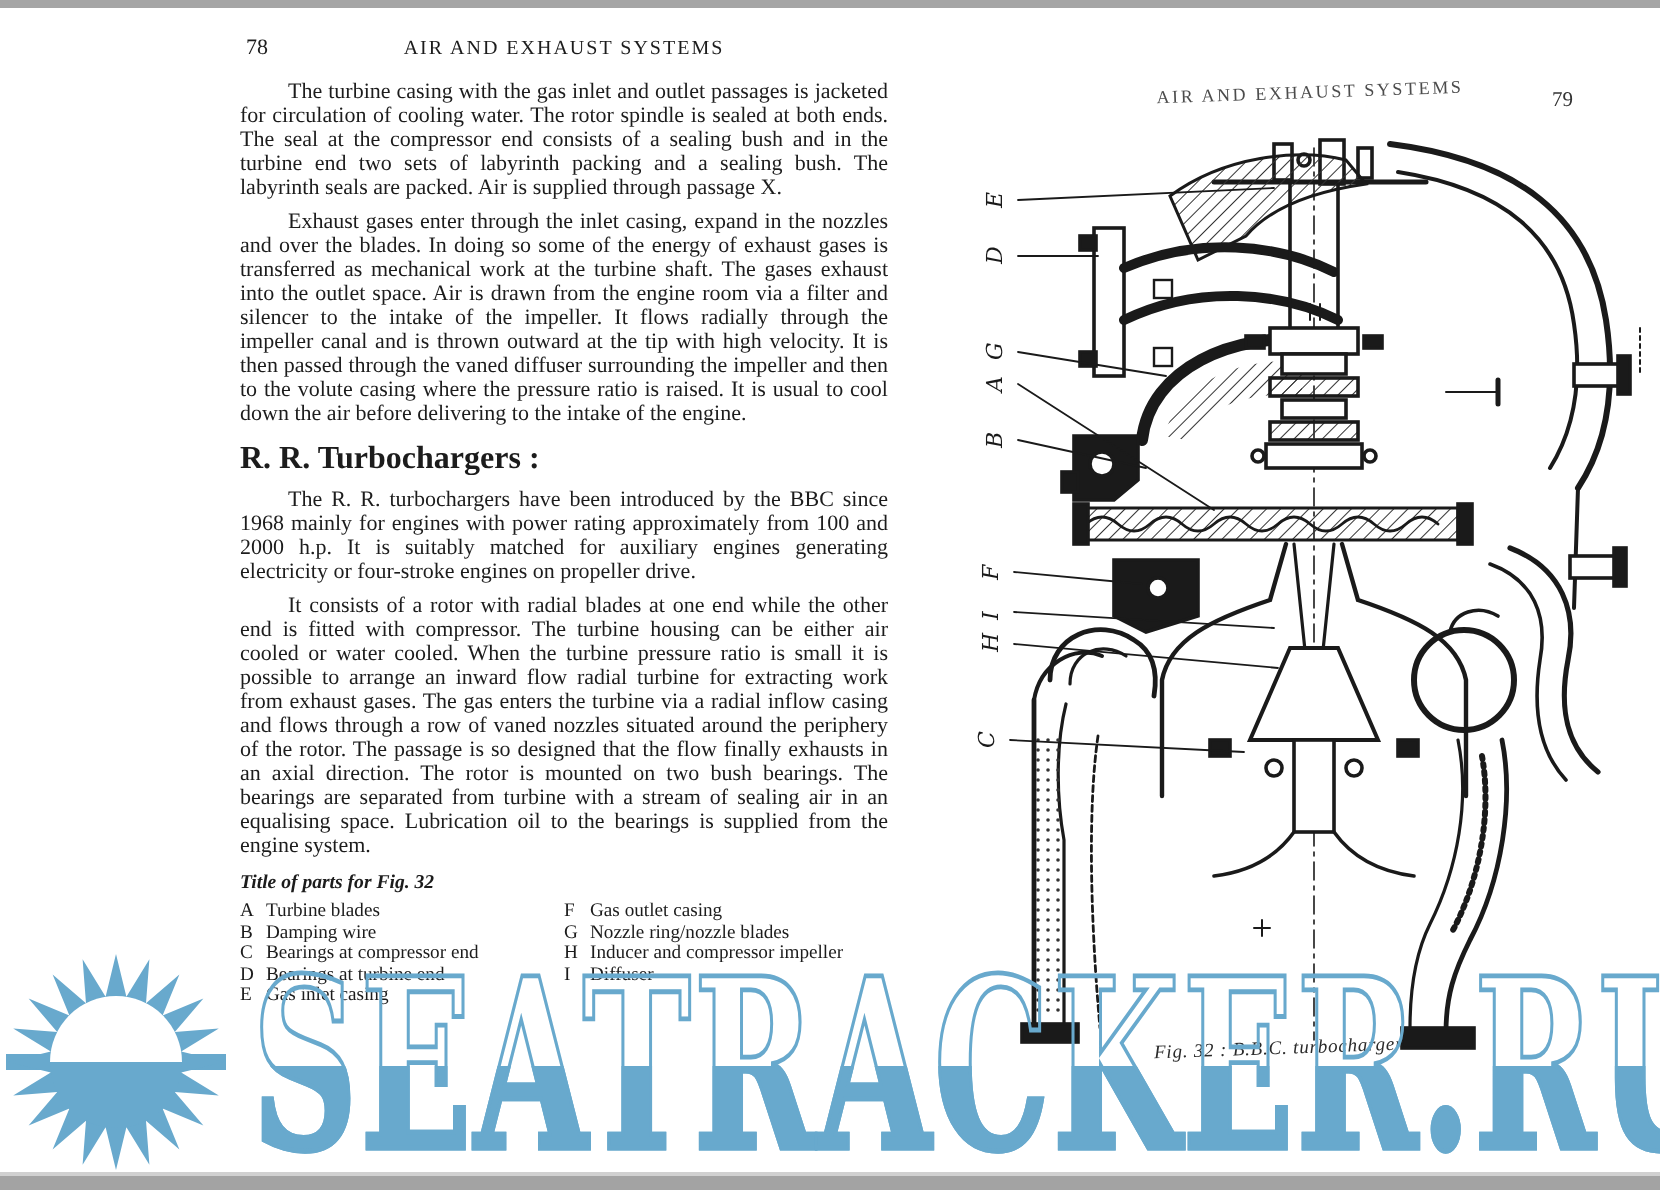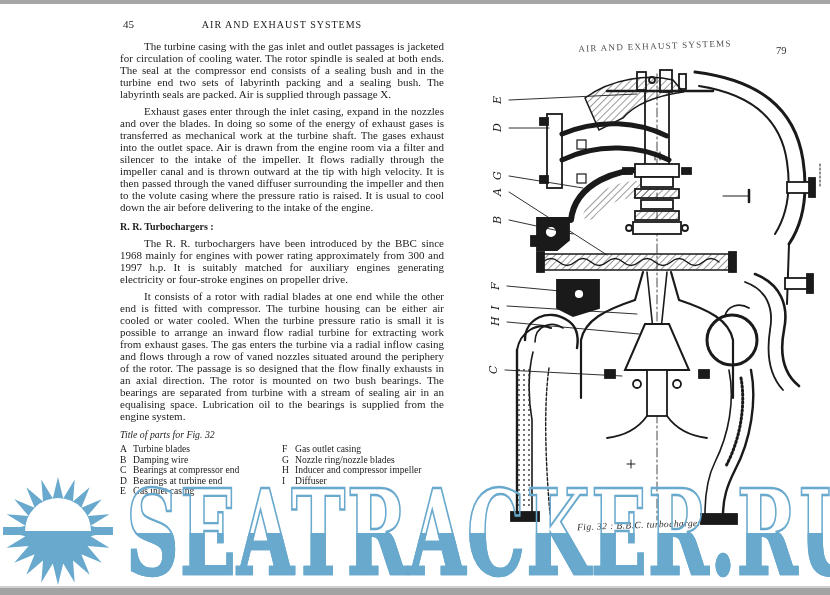--- a/index.html
+++ b/index.html
@@ -14,22 +14,22 @@
   #bottom-bar{bottom:0;height:7px;background:#a3a3a3;border-top:2px solid #d0d0d0;}
 
   
   #left-page{position:absolute;left:120px;top:18px;width:324px;}
   #left-header{position:relative;height:16px;margin-bottom:6px;}
   #left-pagenum{position:absolute;left:3px;top:0;font-size:11px;}
   #left-title{position:absolute;left:0;right:0;top:1px;text-align:center;
     font-size:10px;letter-spacing:1px;}
   .bodytext{font-size:11px;line-height:12.05px;text-align:justify;
     text-indent:24px;margin:0 0 4.5px 0;}
-  #rr-heading{font-size:10px;font-weight:bold;margin:8px 0 5px 0;}
-  #parts-title{font-size:9.8px;font-style:italic;font-weight:normal;margin:7px 0 4px 0;}
+  #rr-heading{font-size:16px;font-weight:bold;margin:8px 0 5px 0;}
+  #parts-title{font-size:9.8px;font-style:italic;font-weight:bold;margin:7px 0 4px 0;}
   #parts-grid{display:flex;font-size:9.6px;line-height:10.5px;}
   .parts-col{width:162px;}
   .parts-col + .parts-col{width:auto;}
   .part-row{display:flex;}
   .part-key{width:13px;flex:none;}
 
   
   #right-header{position:absolute;left:575px;top:41px;width:160px;text-align:center;
     font-size:9px;letter-spacing:1.3px;color:#4c4c4c;transform:rotate(-2deg);}
   #right-pagenum{position:absolute;left:776px;top:45px;font-size:10.5px;color:#333;text-align:center;}
@@ -51,27 +51,27 @@
     -webkit-text-stroke:2.4px var(--wm);
   }
 </style>
 </head>
 <body>
 
 <div class="edge-bar" id="top-bar"></div>
 
 <div id="left-page">
   <div id="left-header">
-    <span id="left-pagenum">45</span>
+    <span id="left-pagenum">78</span>
     <span id="left-title">AIR AND EXHAUST SYSTEMS</span>
   </div>
   <p class="bodytext">The turbine casing with the gas inlet and outlet passages is jacketed for circulation of cooling water. The rotor spindle is sealed at both ends. The seal at the compressor end consists of a sealing bush and in the turbine end two sets of labyrinth packing and a sealing bush. The labyrinth seals are packed. Air is supplied through passage X.</p>
   <p class="bodytext">Exhaust gases enter through the inlet casing, expand in the nozzles and over the blades. In doing so some of the energy of exhaust gases is transferred as mechanical work at the turbine shaft. The gases exhaust into the outlet space. Air is drawn from the engine room via a filter and silencer to the intake of the impeller. It flows radially through the impeller canal and is thrown outward at the tip with high velocity. It is then passed through the vaned diffuser surrounding the impeller and then to the volute casing where the pressure ratio is raised. It is usual to cool down the air before delivering to the intake of the engine.</p>
   <div id="rr-heading">R. R. Turbochargers :</div>
-  <p class="bodytext">The R. R. turbochargers have been introduced by the BBC since 1968 mainly for engines with power rating approximately from 300 and 1997 h.p. It is suitably matched for auxiliary engines generating electricity or four-stroke engines on propeller drive.</p>
+  <p class="bodytext">The R. R. turbochargers have been introduced by the BBC since 1968 mainly for engines with power rating approximately from 100 and 2000 h.p. It is suitably matched for auxiliary engines generating electricity or four-stroke engines on propeller drive.</p>
   <p class="bodytext">It consists of a rotor with radial blades at one end while the other end is fitted with compressor. The turbine housing can be either air cooled or water cooled. When the turbine pressure ratio is small it is possible to arrange an inward flow radial turbine for extracting work from exhaust gases. The gas enters the turbine via a radial inflow casing and flows through a row of vaned nozzles situated around the periphery of the rotor. The passage is so designed that the flow finally exhausts in an axial direction. The rotor is mounted on two bush bearings. The bearings are separated from turbine with a stream of sealing air in an equalising space. Lubrication oil to the bearings is supplied from the engine system.</p>
   <div id="parts-title">Title of parts for Fig. 32</div>
   <div id="parts-grid">
     <div class="parts-col">
       <div class="part-row">
           <span class="part-key">A</span>
           <span>Turbine blades</span>
         </div>
       <div class="part-row">
           <span class="part-key">B</span>

